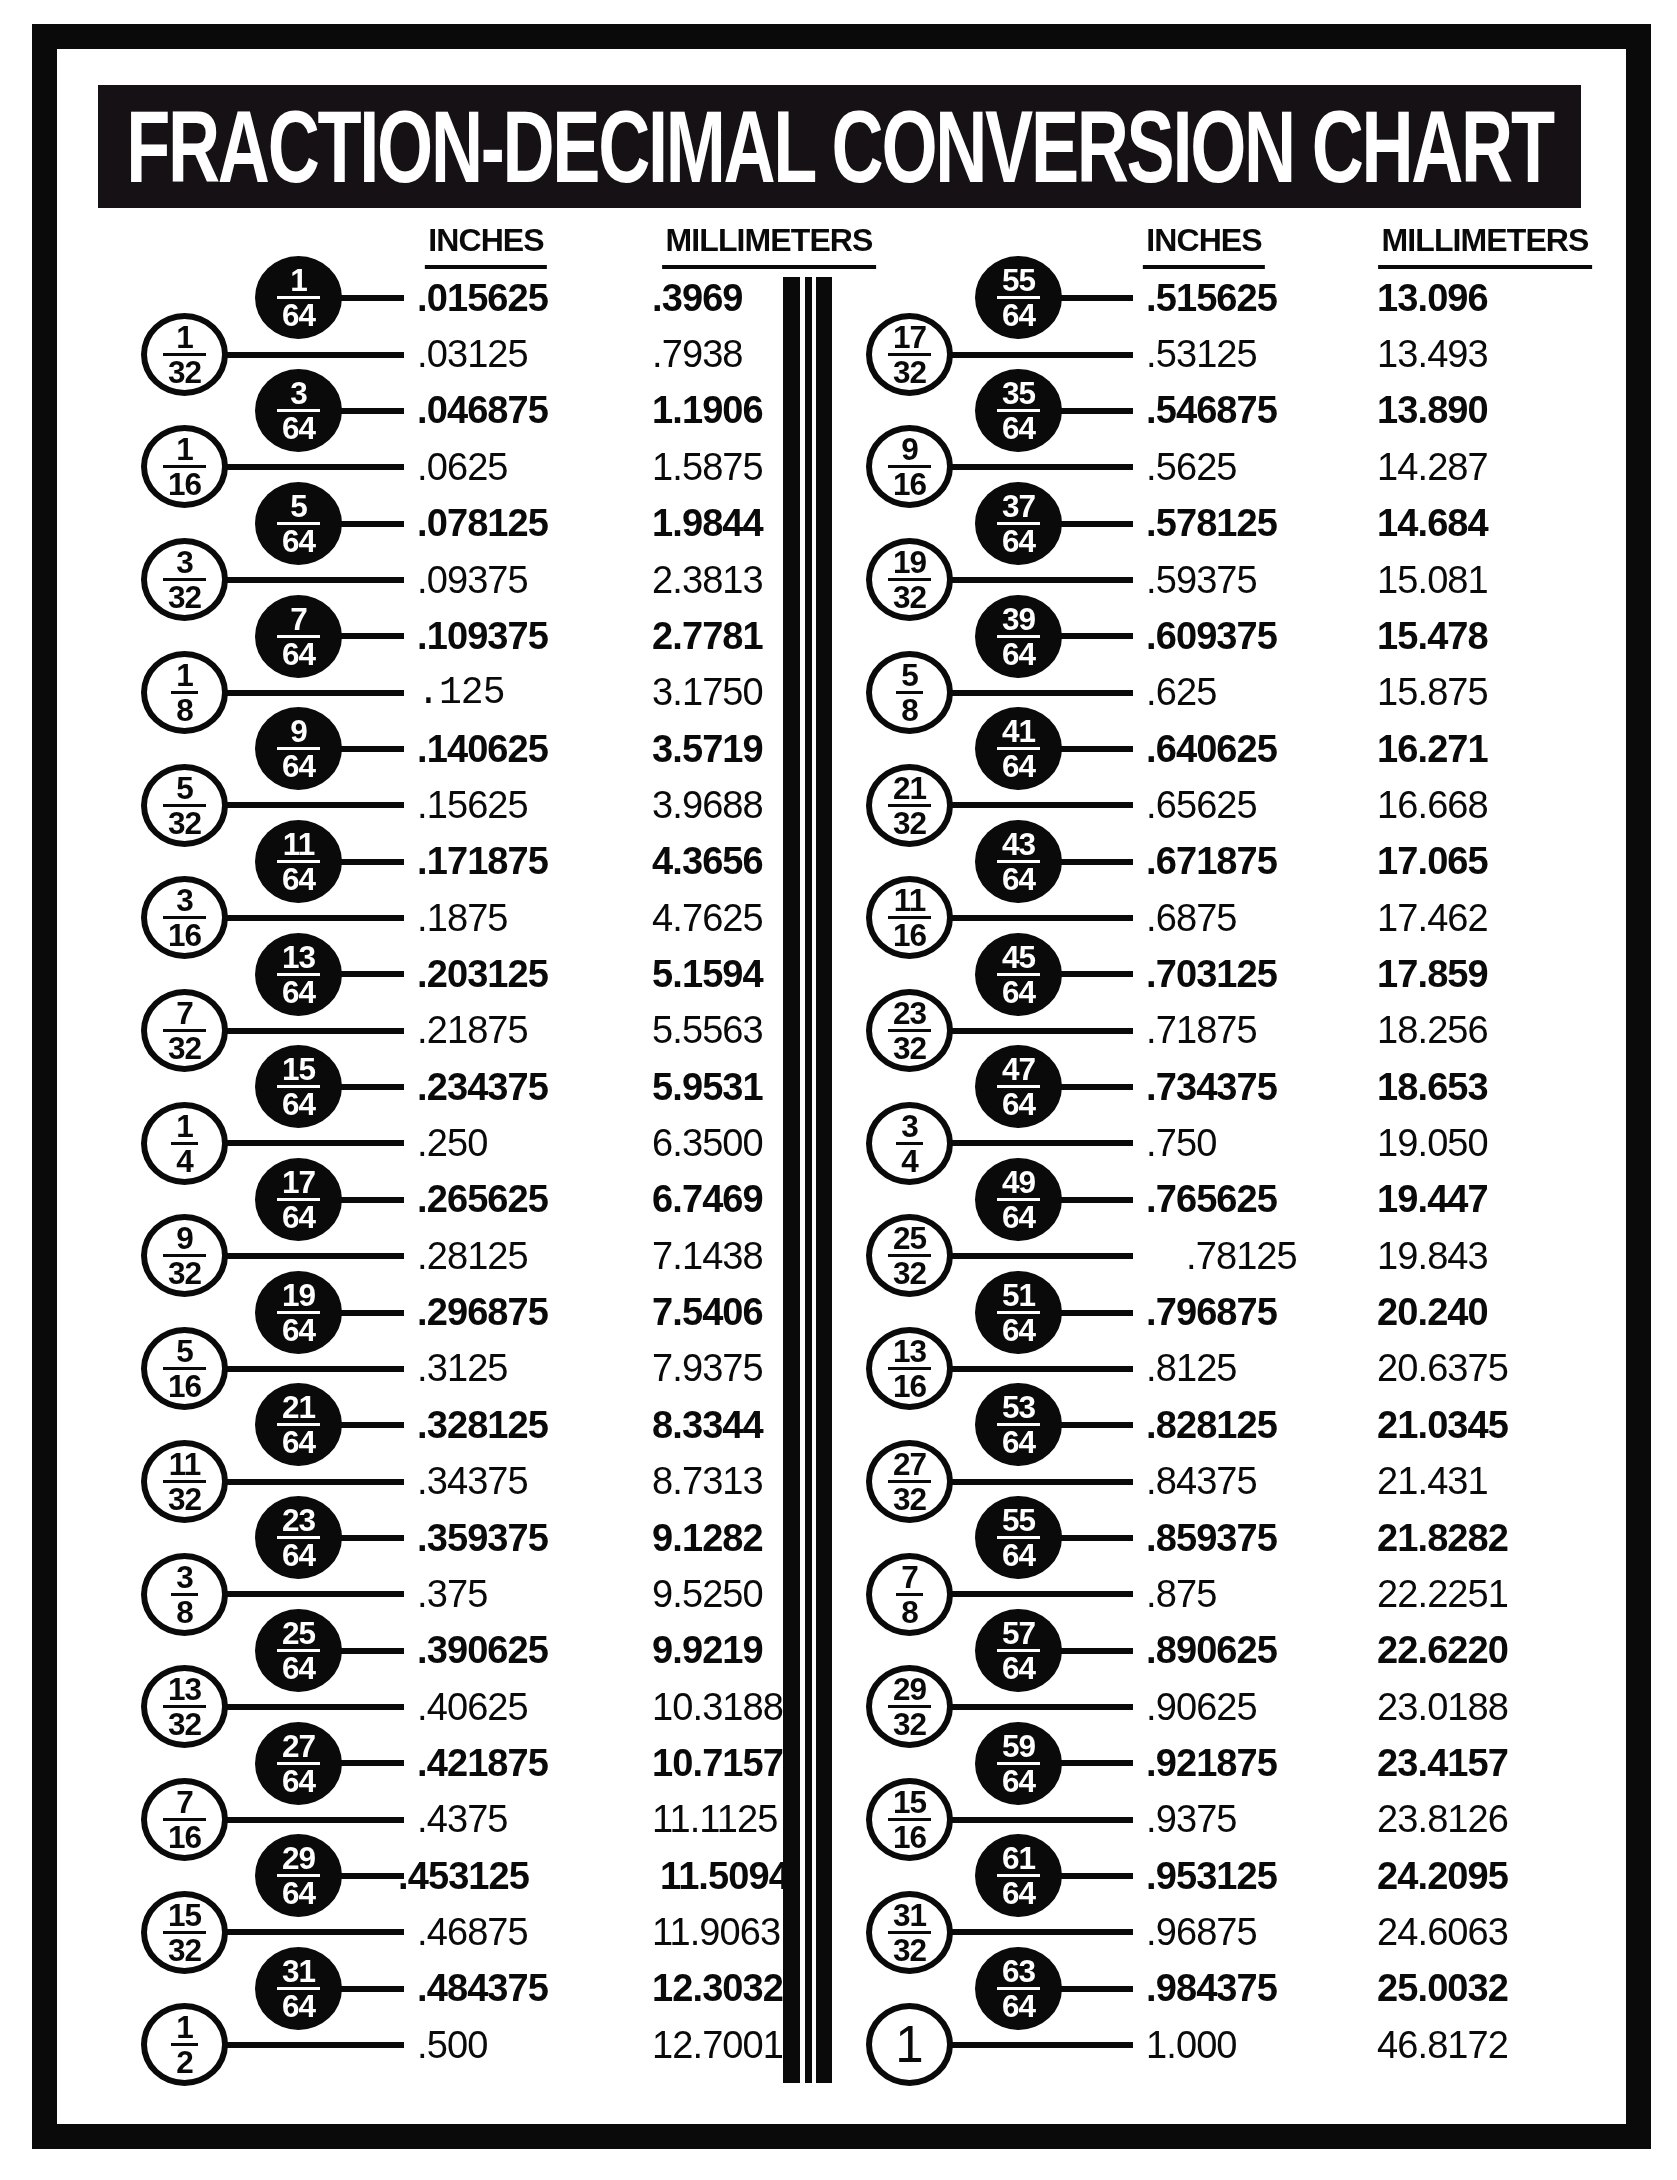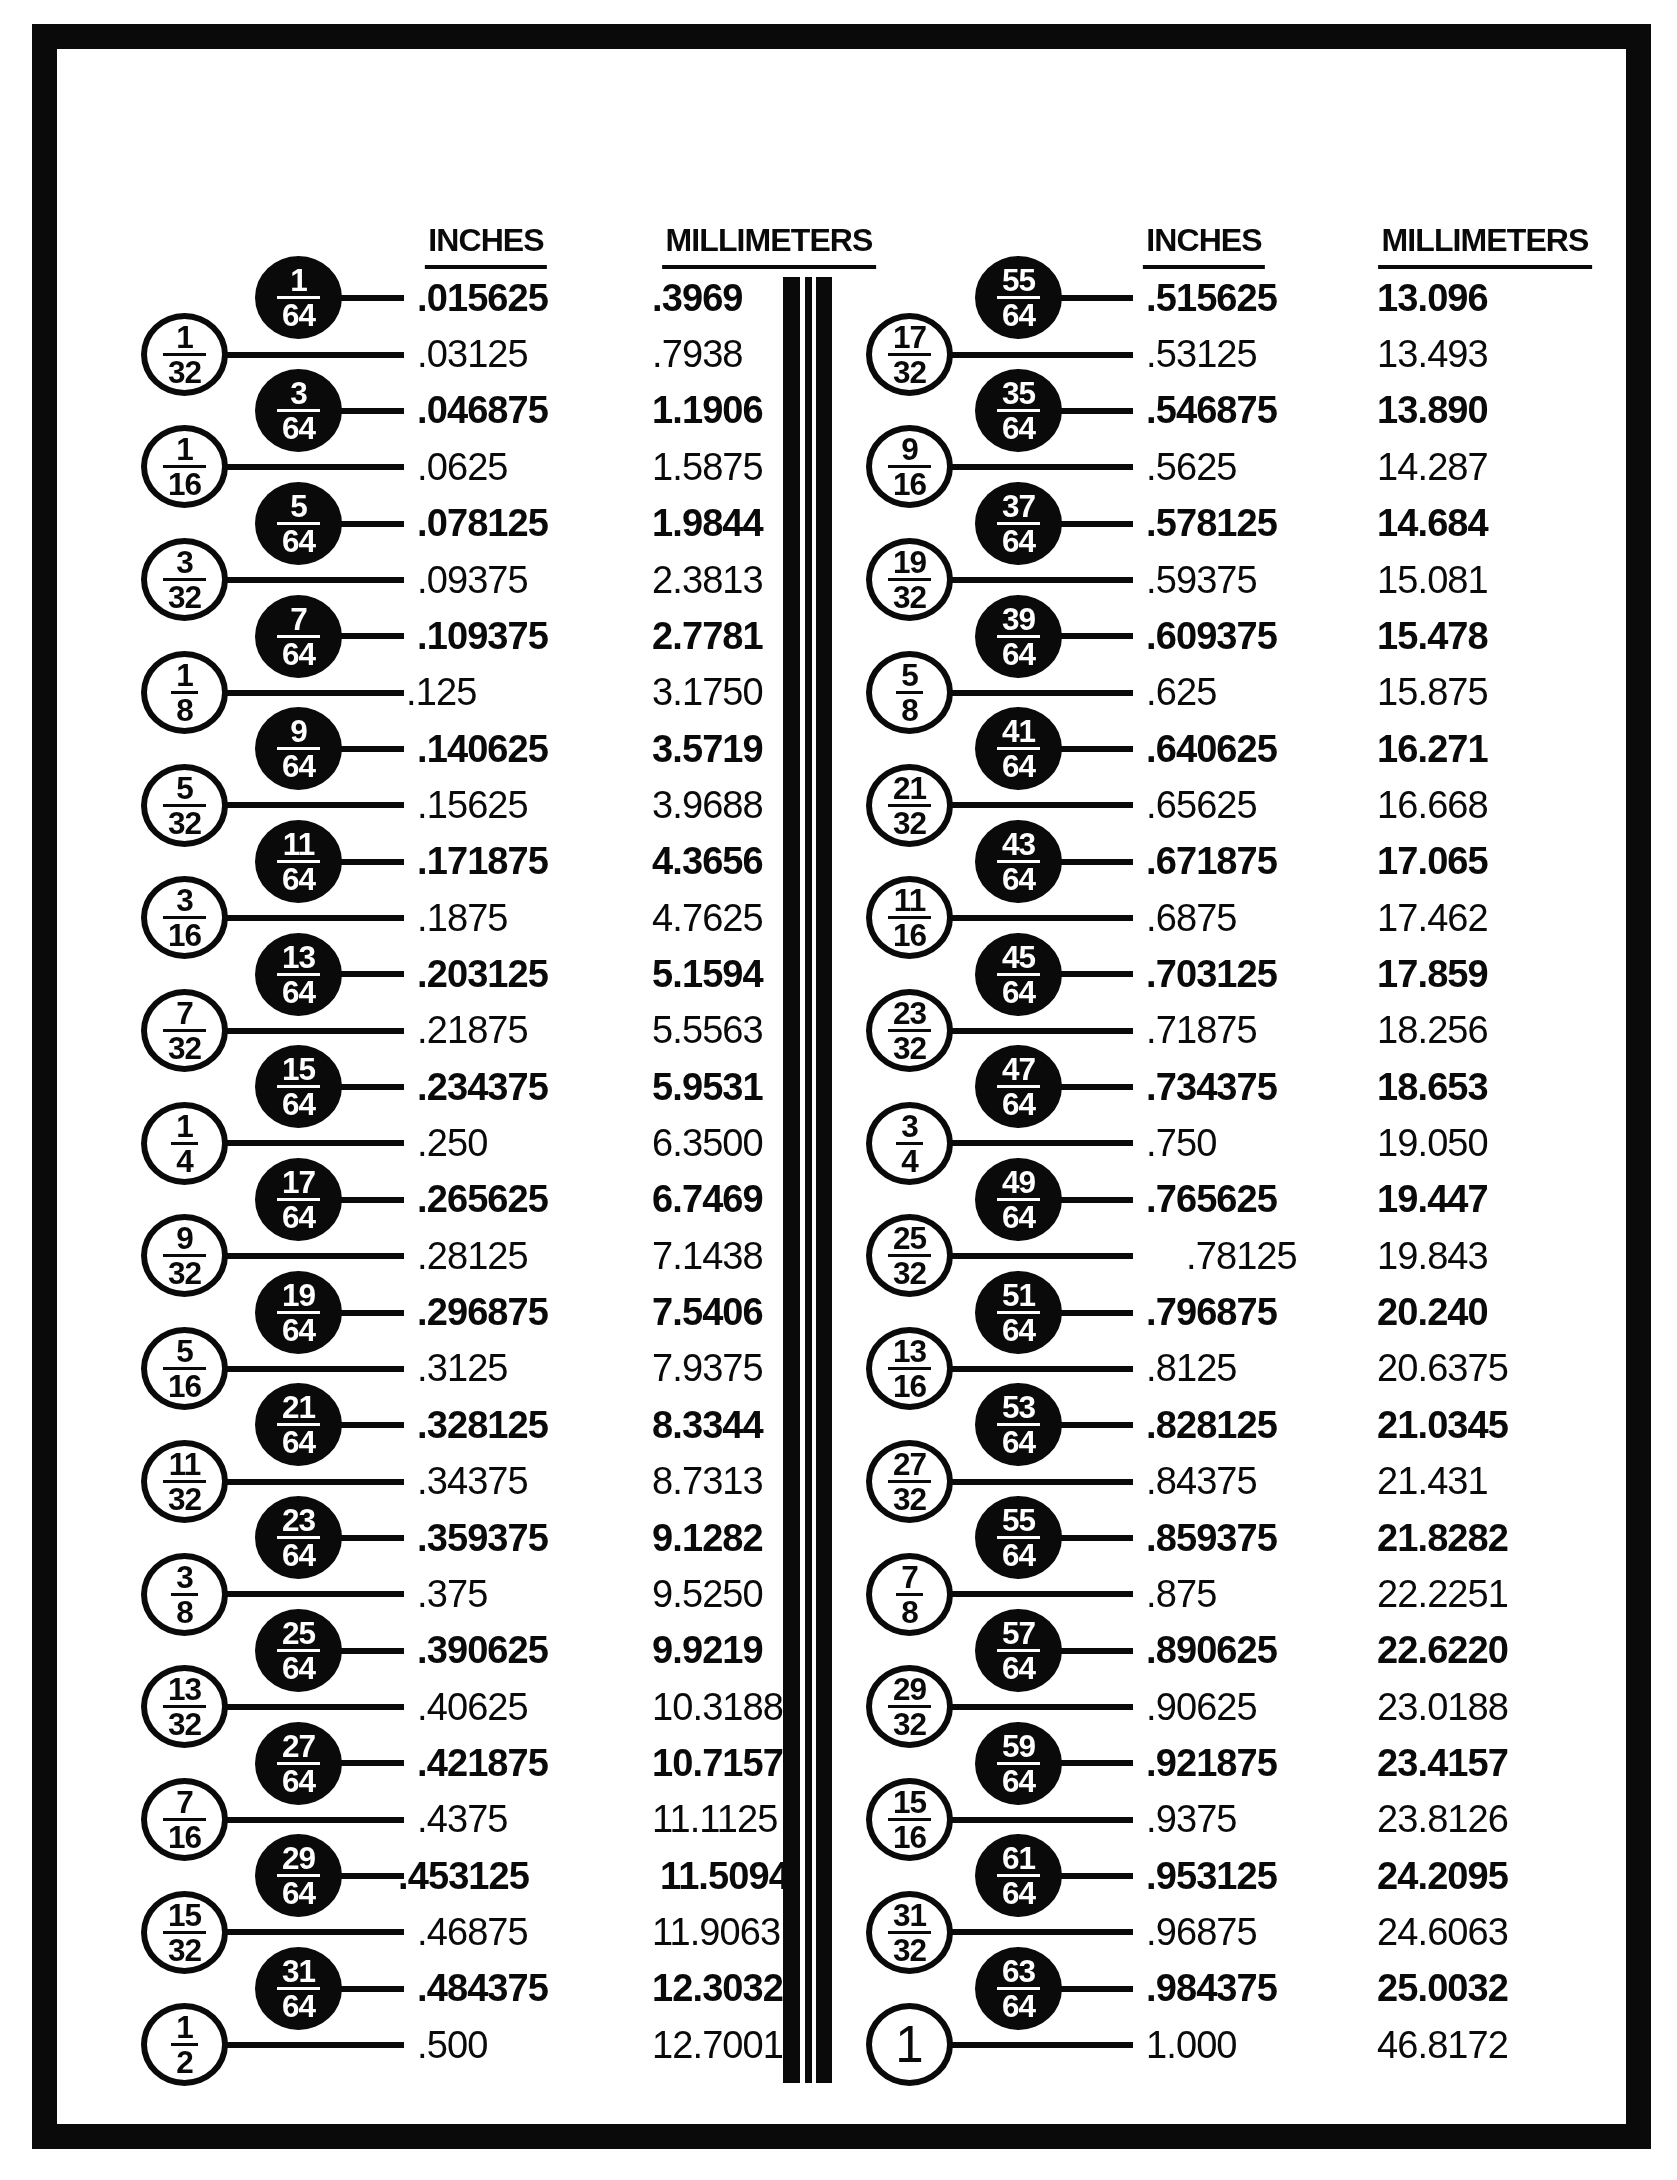--- a/index.html
+++ b/index.html
@@ -32,20 +32,23 @@
   .val{position:absolute;height:53px;line-height:53px;font-size:38px;letter-spacing:-0.9px;
     white-space:nowrap;color:#0b0a0a;font-weight:400;}
   .black-row .val{font-weight:700;}
 </style>
 </head>
 <body>
 
 <div class="page">
   <div class="outer-border"></div>
 
+  <div class="title-bar">
+    <span class="title-text">FRACTION-DECIMAL CONVERSION CHART</span>
+  </div>
 
   <div class="col-header" style="left:486px">INCHES</div>
   <div class="col-header" style="left:769px">MILLIMETERS</div>
   <div class="col-header" style="left:1204px">INCHES</div>
   <div class="col-header" style="left:1485px">MILLIMETERS</div>
 
   <div class="divider-bar" style="left:783px;width:17px"></div>
   <div class="divider-bar" style="left:805px;width:6.8px"></div>
   <div class="divider-bar" style="left:816px;width:16px"></div>
 <div class="row black-row">
@@ -134,21 +137,21 @@
   </div>
     <div class="row white-row">
     <div class="circle" style="left: 141px; top: 651px;">
       <div class="frac">
         <span class="num">1</span>
         <span class="bar" style="width: 27px;"></span>
         <span class="den">8</span>
       </div>
     </div>
     <div class="line" style="left: 224px; top: 690px; width: 180px;"></div>
-    <div class="val inches" style="left: 406px; top: 666px;">.125</div>
+    <div class="val inches" style="left: 417px; top: 666px; font-family: Liberation Mono, monospace;">.125</div>
     <div class="val mm" style="left: 652px; top: 666px;">3.1750</div>
   </div>
     <div class="row black-row">
     <div class="circle" style="left: 255px; top: 707px;">
       <div class="frac">
         <span class="num">9</span>
         <span class="bar" style="width: 43px;"></span>
         <span class="den">64</span>
       </div>
     </div>

